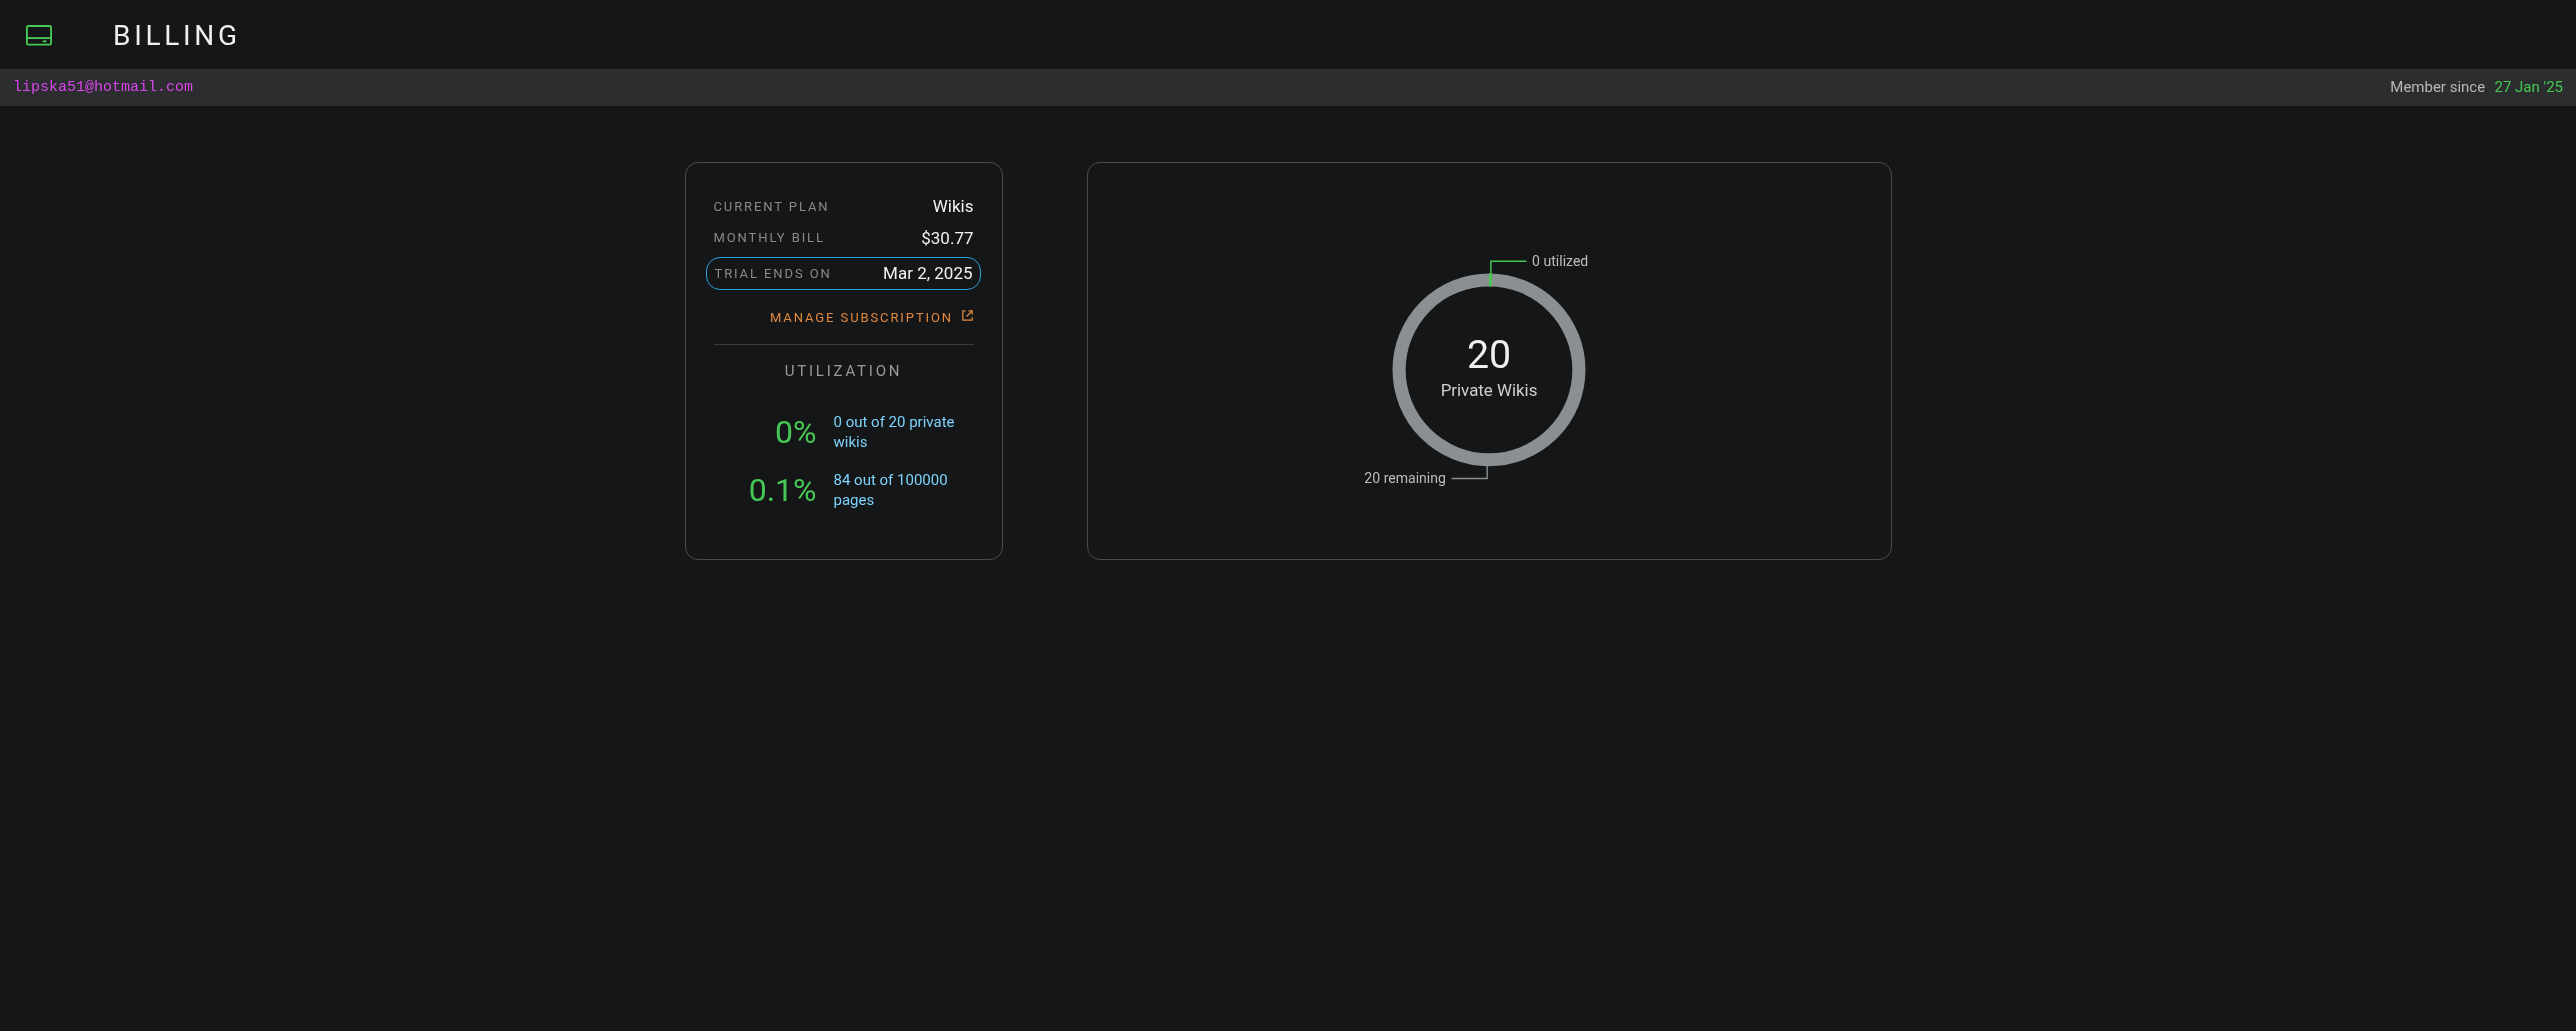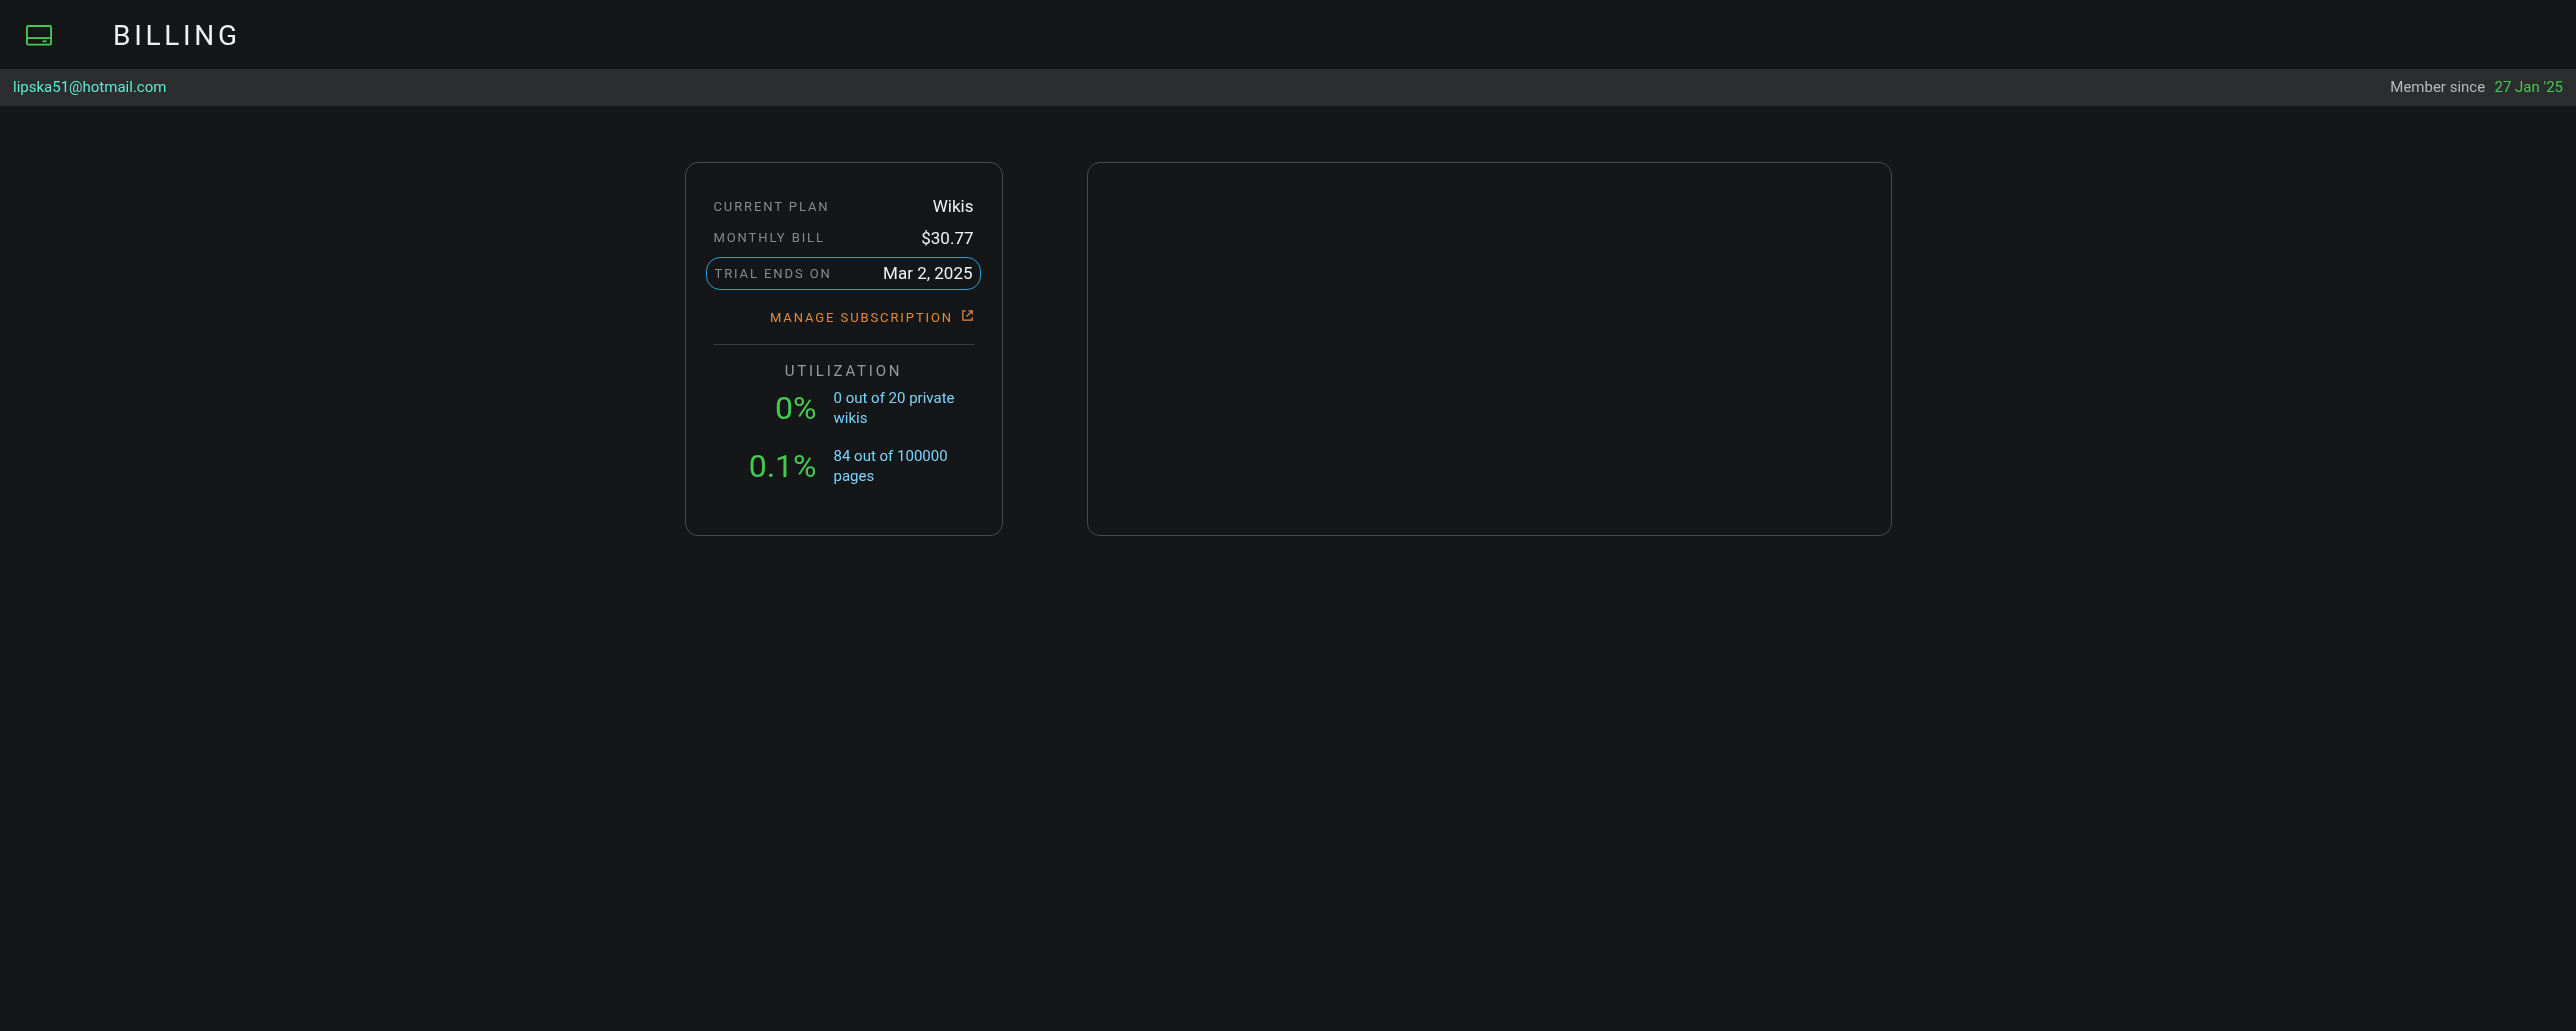--- a/index.html
+++ b/index.html
@@ -25,21 +25,21 @@
   }
   .card-icon svg { display:block; }
   .info-bar {
     background: #2c2d2e;
     display: flex;
     align-items: center;
     justify-content: space-between;
     padding: 9.4px 13px;
     font-size: 15px;
   }
-  .info-bar .email { color: #5eead4; }
+  .info-bar .email { color: #d946ef; font-family: Liberation Mono, monospace; }
   .info-bar .member { color: #b8b8b8; }
   .info-bar .member .date { color: #46c954; margin-left:5.6px; }
   .content {
     display: flex;
     gap: 84px;
     padding: 56px 0 37px 0;
     justify-content: center;
   }
   .panel {
     border: 0.9px solid #4a4a4a;
@@ -88,21 +88,21 @@
   .divider {
     border: none;
     border-top: 0.9px solid #3a3a3a;
     margin: 5.6px 0 17px 0;
   }
   .util-heading {
     text-align: center;
     font-size: 15px;
     letter-spacing: 2.8px;
     color: #9a9a9a;
-    margin-bottom: 8px;
+    margin-bottom: 32px;
   }
   .util-row {
     display: flex;
     align-items: center;
     gap: 17px;
     margin-bottom: 17px;
   }
   .util-pct {
     flex: 0 0 103px;
     text-align: right;
@@ -203,17 +203,34 @@
       <div class="util-desc">0 out of 20 private wikis</div>
     </div>
     <div class="util-row">
       <div class="util-pct">0.1%</div>
       <div class="util-desc">84 out of 100000 pages</div>
     </div>
   </div>
 
   <div class="panel gauges-panel">
 
+    <div class="gauge-wrap">
+      <svg class="gauge-svg" width="356" height="281" viewBox="0 0 380 300" style="font-size:16px">
+
+        <circle cx="190" cy="160" r="96" fill="none" stroke="#8c8f91" stroke-width="14"></circle>
+
+        <path d="M190 64 A96 96 0 0 1 193 64.05" fill="none" stroke="#46c954" stroke-width="14"></path>
+
+        <polyline points="192,58 192,44 230,44" fill="none" stroke="#46c954" stroke-width="1.5"></polyline>
+        <text x="236" y="49" class="callout-text">0 utilized</text>
+
+        <polyline points="188,262 188,276 150,276" fill="none" stroke="#8c8f91" stroke-width="1.5"></polyline>
+        <text x="144" y="281" class="callout-text" text-anchor="end">20 remaining</text>
+
+        <text x="190" y="158" class="gauge-center-num">20</text>
+        <text x="190" y="188" class="gauge-center-lbl">Private Wikis</text>
+      </svg>
+    </div>
 
 
   </div>
 </div>
 
 
 </body></html>

